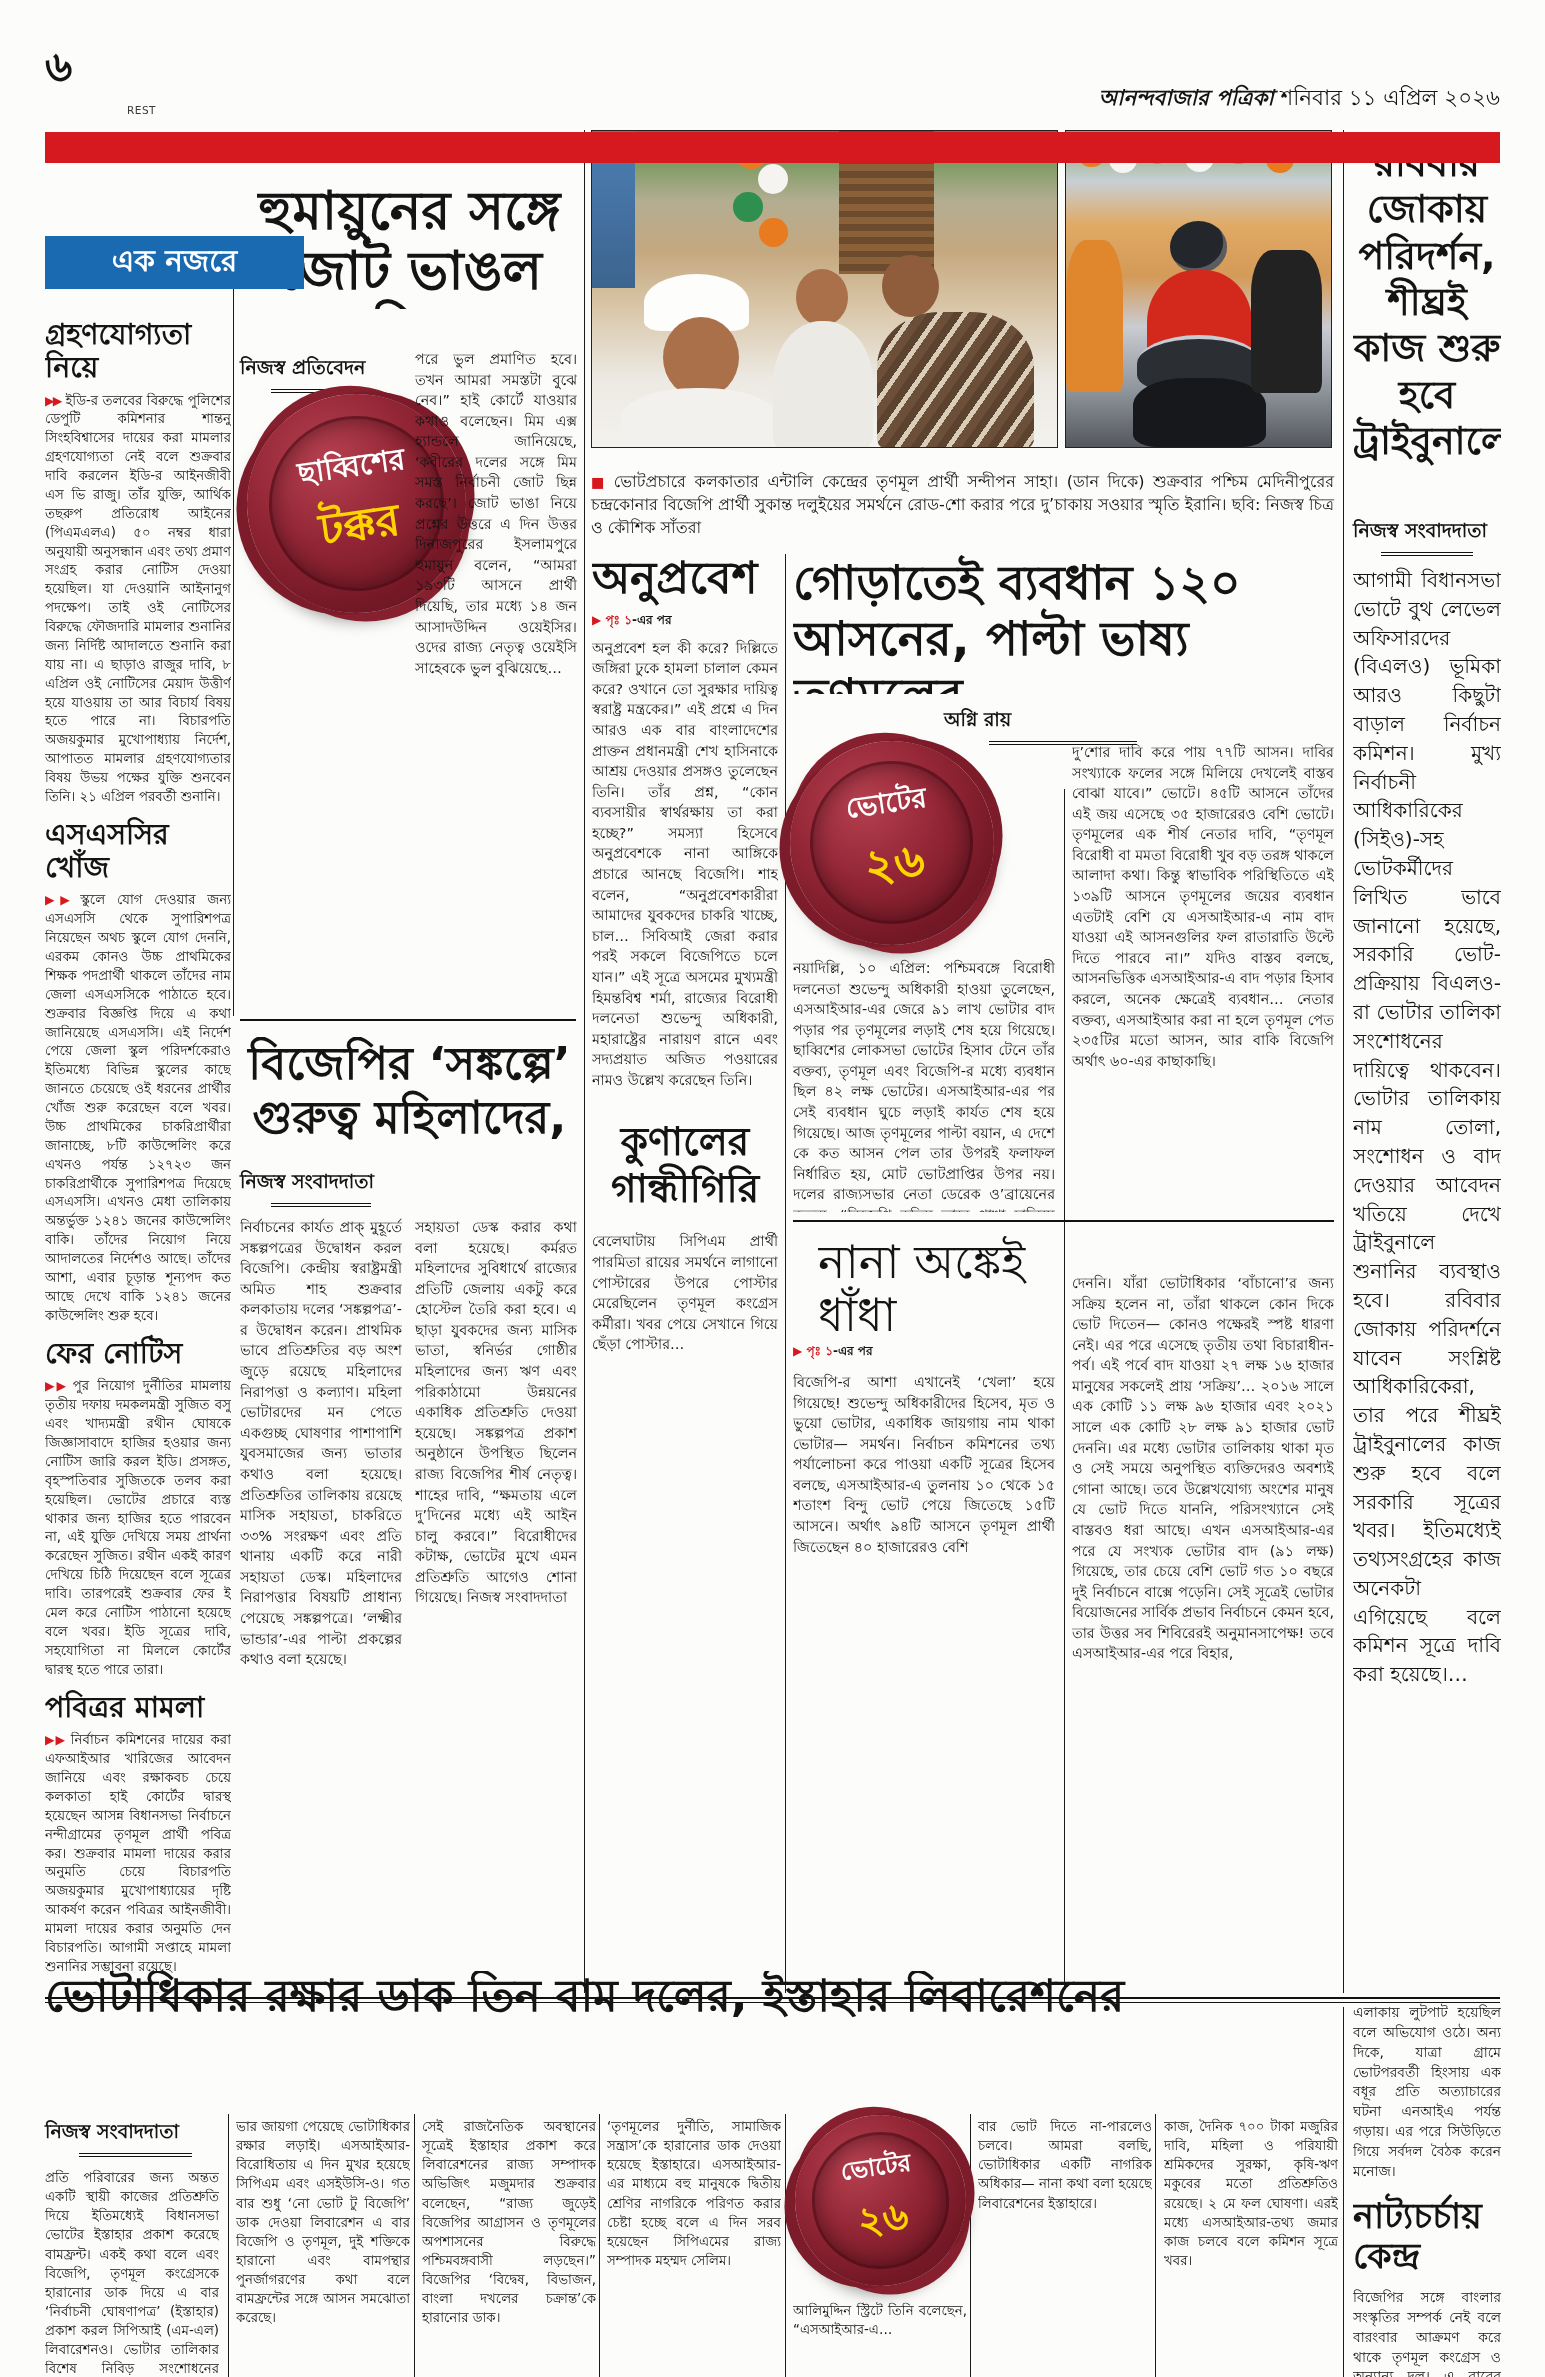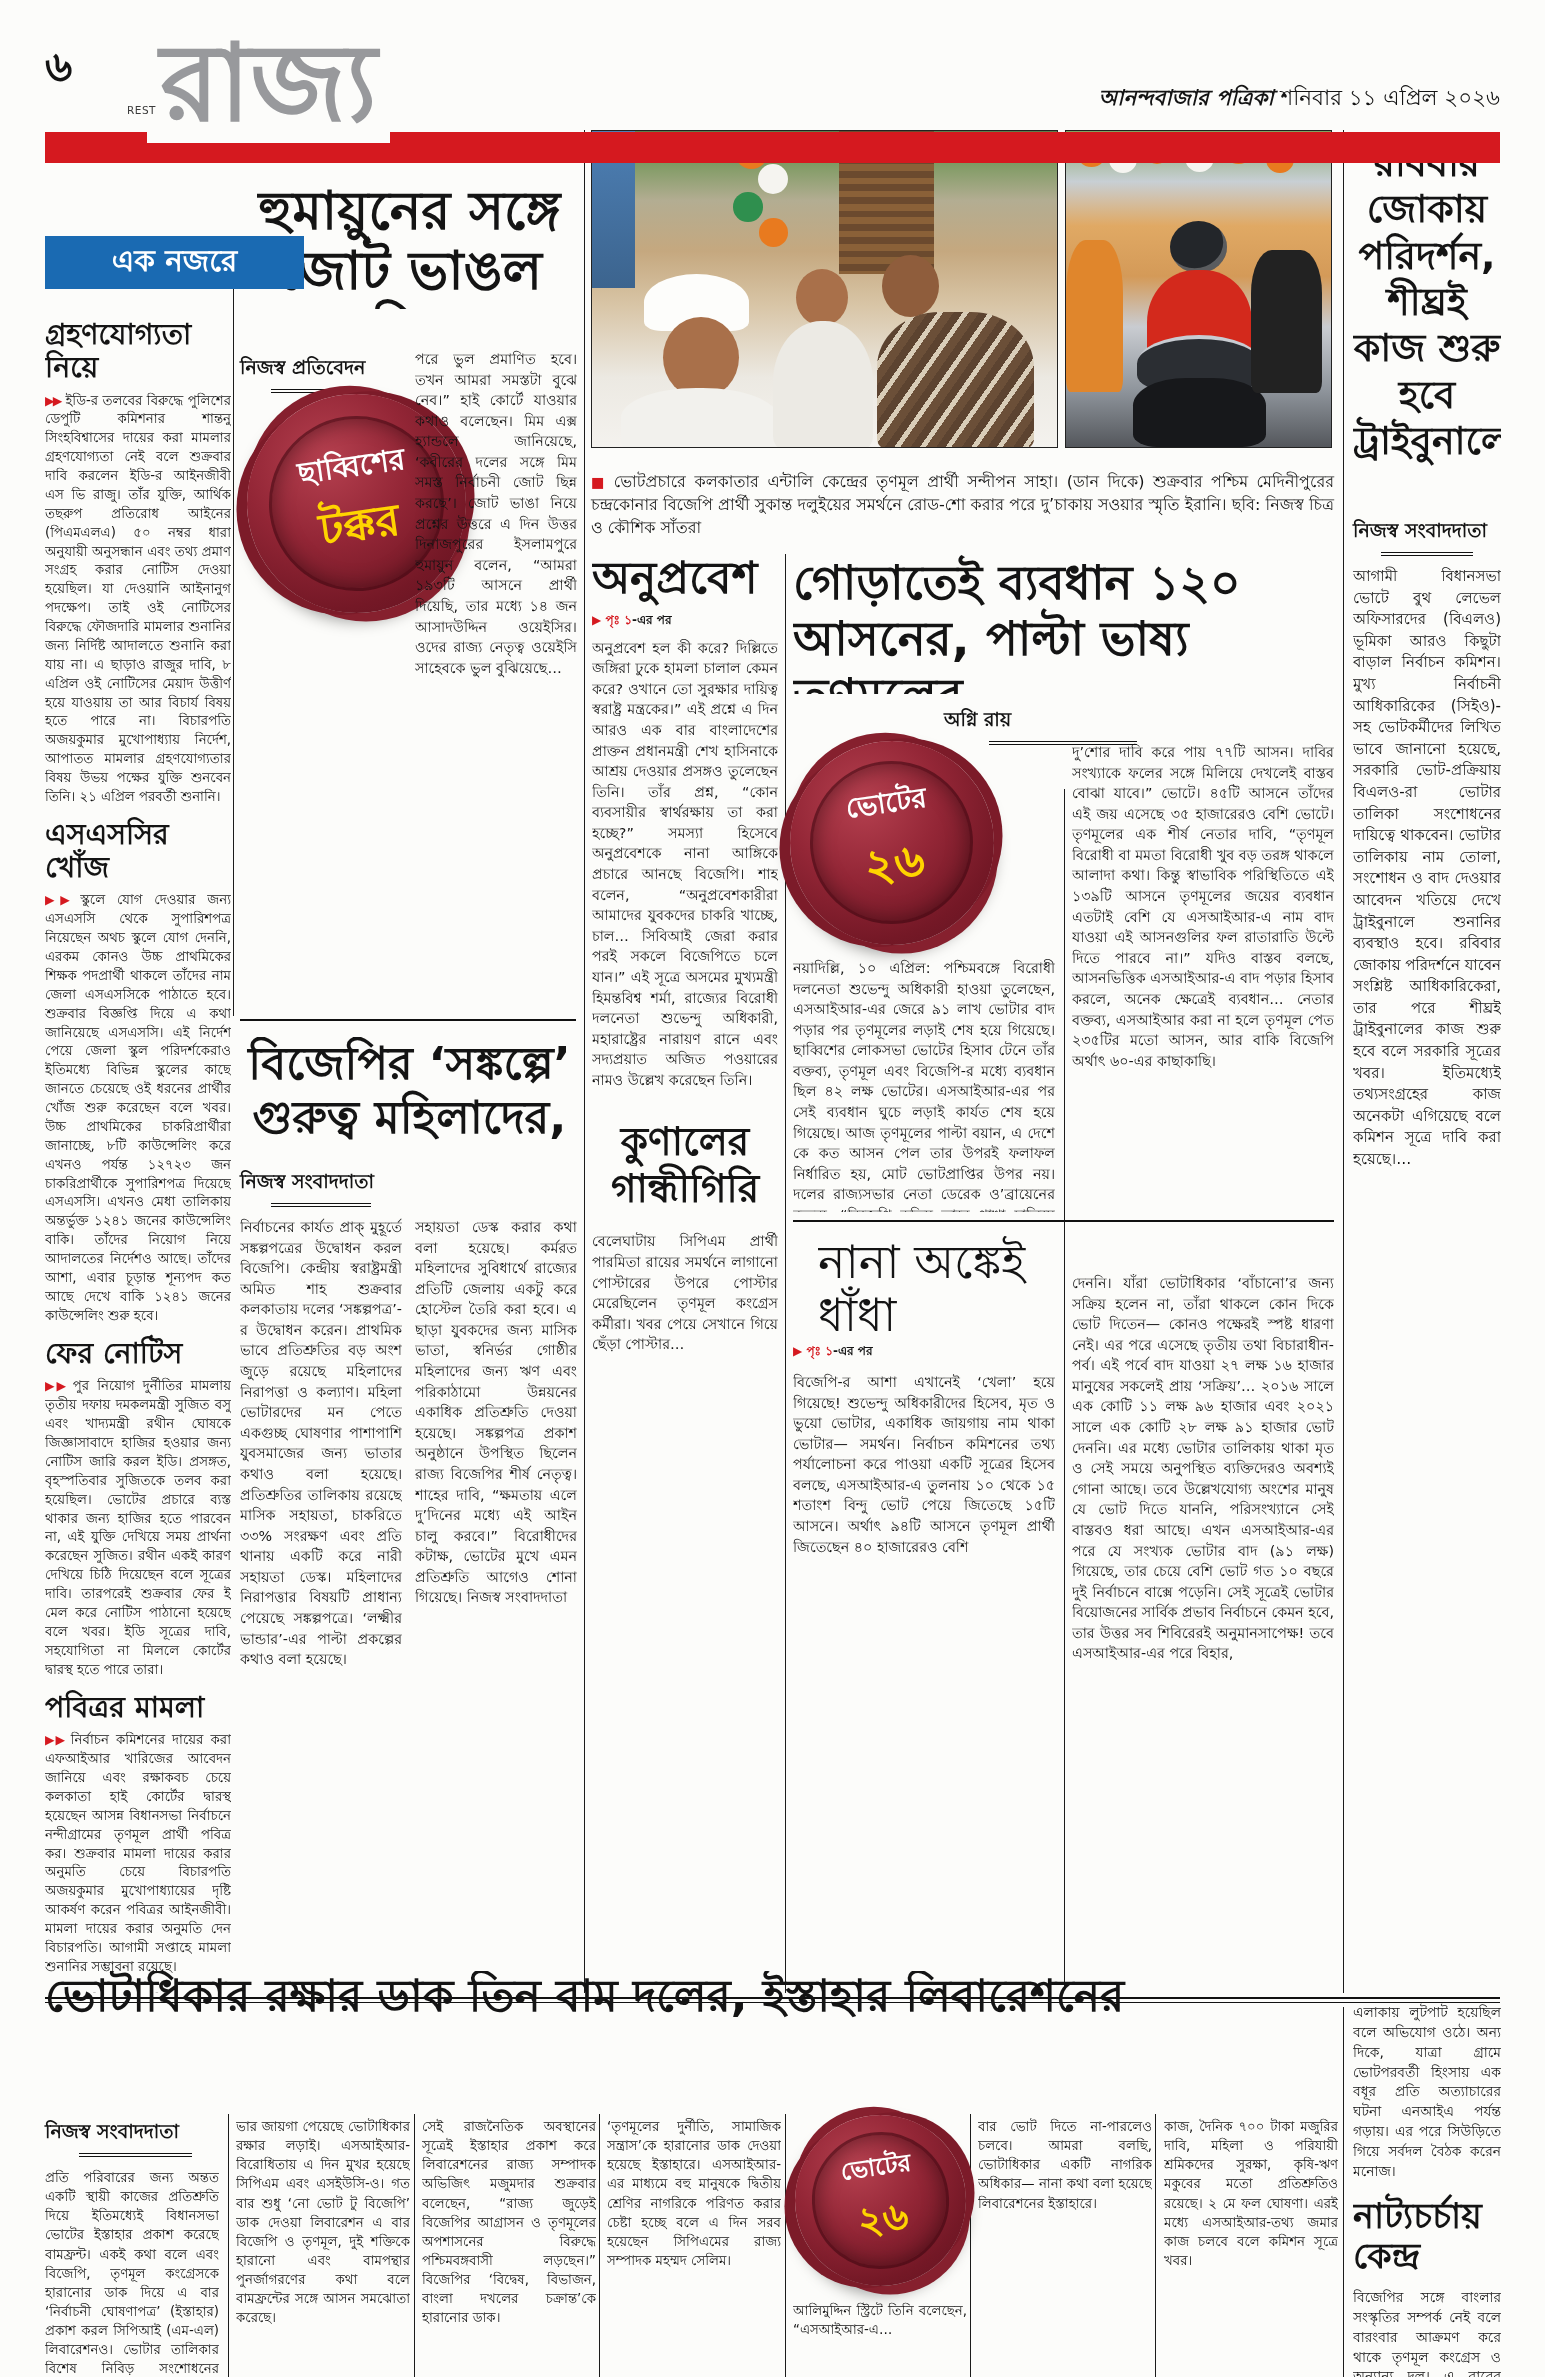--- a/index.html
+++ b/index.html
@@ -60,21 +60,21 @@
   .sari-blob{ position:absolute; border-radius:46% 46% 12% 12%; background:#d3291c; }
   .helmet-blob{ position:absolute; border-radius:50%; background:#23262a; box-shadow:inset -3.8px -4.8px 0 rgba(255,255,255,.25); }
   .scooter-blob{ position:absolute; border-radius:40% 40% 18% 18%; background:#17181b; }
   .scooter-shield{ position:absolute; border-radius:50% 50% 30% 30%; background:#2b2e33; border-top:4.8px solid #c8ccd2; }
   .caption{ position:absolute; left:591px; top:470px; width:743px; font-size:16px; line-height:1.45; text-align:justify; }
   .caption .sq{ color:#d5191f; font-size:14.3px; margin-right:5.7px; }
 
   
   .trib-head{ position:absolute; left:1353px; top:140px; width:148px; font-size:38px; font-weight:800; line-height:1.22; text-align:center; height:361px; overflow:hidden; }
   .trib-byline{ position:absolute; left:1353px; top:516px; width:148px; }
-  .trib-body{ position:absolute; left:1353px; top:566px; width:148px; height:1419px; font-size:15px; }
+  .trib-body{ position:absolute; left:1353px; top:566px; width:148px; height:1419px; font-size:20px; }
 
   
   .onu{ position:absolute; left:592px; top:554px; width:186px; height:1436px; overflow:hidden; }
   .onu h2{ font-size:44px; line-height:1.1; margin-bottom:8.6px; }
   .onu h3{ font-size:39px; line-height:1.2; text-align:center; margin:28.5px 0 19px; }
   .gor-head{ position:absolute; left:793px; top:555px; width:542px; font-size:47px; font-weight:800; line-height:1.2; height:139px; overflow:hidden; }
   .gor-byline{ position:absolute; left:944px; top:705px; width:238px; }
   .gor-cola{ position:absolute; left:793px; top:958px; width:262px; height:254px; }
   .gor-colb{ position:absolute; left:1072px; top:742px; width:262px; height:471px; }
   .nana-head{ position:absolute; left:793px; top:1236px; width:262px; font-size:46px; font-weight:400; line-height:1.15; height:95px; overflow:hidden;margin-left:25px; }
@@ -96,21 +96,20 @@
   .natya{ position:absolute; left:1353px; top:2003px; width:148px; height:380px; overflow:hidden; }
   .natya h2{ font-size:35px; line-height:1.15; margin:14.3px 0 11.4px; }
 </style>
 </head>
 <body>
 
 <div id="page">
 
   <div class="pagenum">৬</div>
   <div class="redbar"></div>
-  <div class="section-title">রাজ্য</div>
   <div class="rest-label">REST</div>
   <div class="dateline">
     <span class="paper">আনন্দবাজার পত্রিকা</span><span> শনিবার ১১ এপ্রিল ২০২৬</span>
   </div>
 
   <div class="vrule" style="left:233px;top:236px;height:780px"></div>
   <div class="vrule" style="left:584px;top:130px;height:1863px"></div>
   <div class="vrule" style="left:785px;top:554px;height:1439px"></div>
   <div class="vrule" style="left:1343px;top:130px;height:1863px"></div>
   <div class="vrule" style="left:1064px;top:789px;height:1198px"></div>

